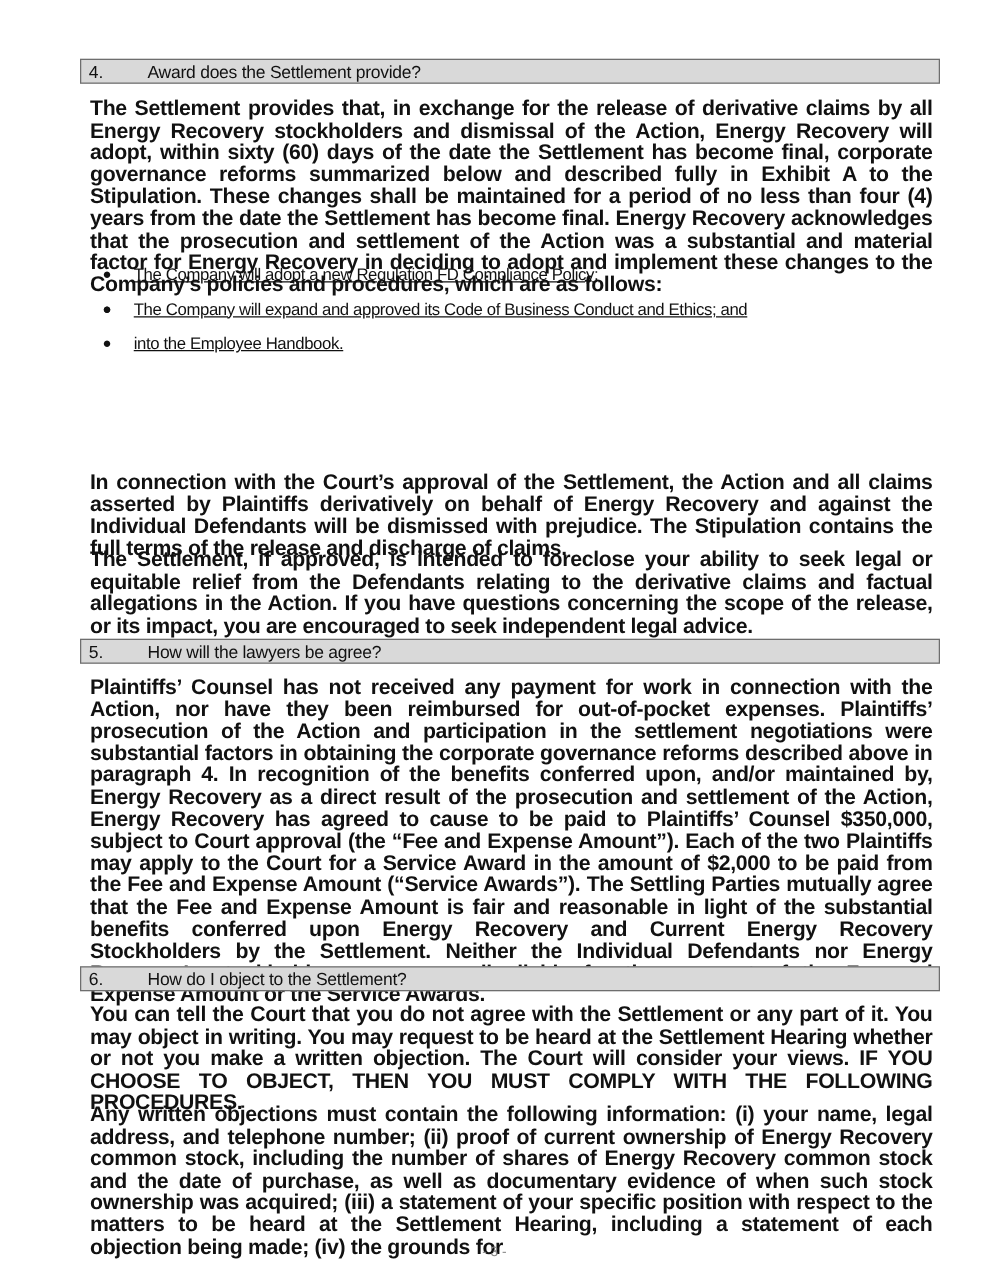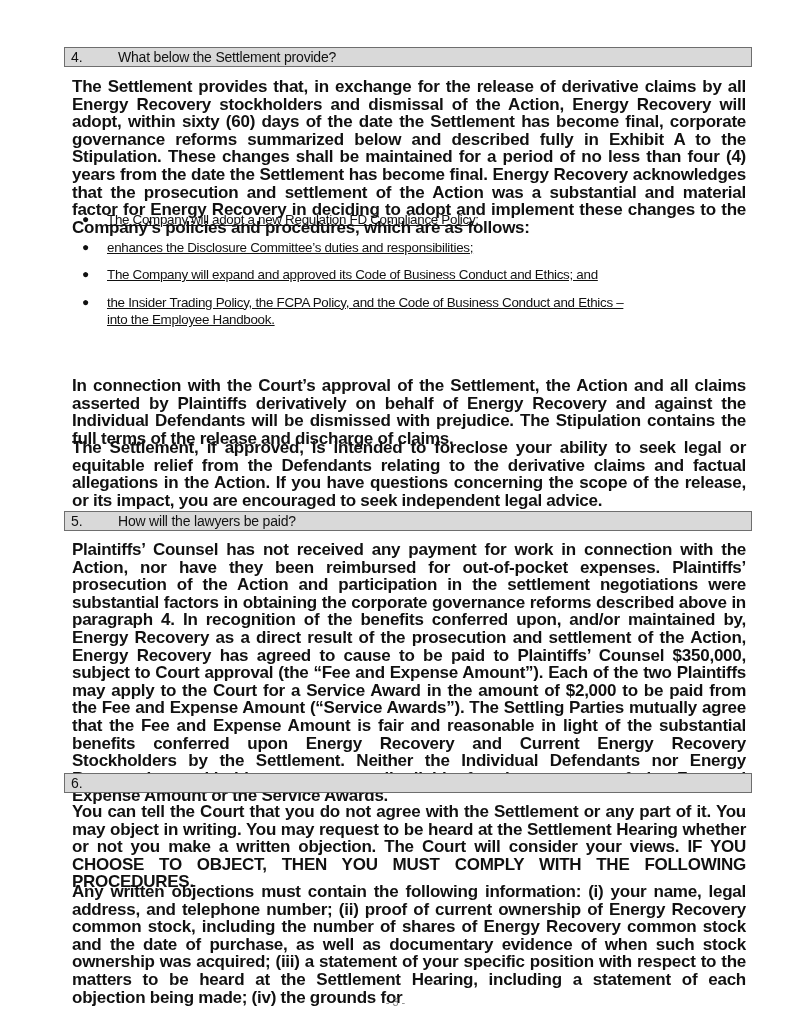--- a/index.html
+++ b/index.html
@@ -32,57 +32,56 @@
     font-size: 11px; color: #888;
   }
 </style>
 </head>
 <body>
 
 <div class="page">
 
   <div class="sec-header" style="top:47px;">
     <span class="num">4.</span>
-    <span class="title">What below the Settlement provide?</span>
+    <span class="title">Award does the Settlement provide?</span>
   </div>
   <p class="para" style="top:78px;">The Settlement provides that, in exchange for the release of derivative claims by all Energy Recovery stockholders and dismissal of the Action, Energy Recovery will adopt, within sixty (60) days of the date the Settlement has become final, corporate governance reforms summarized below and described fully in Exhibit A to the Stipulation.  These changes shall be maintained for a period of no less than four (4) years from the date the Settlement has become final.  Energy Recovery acknowledges that the prosecution and settlement of the Action was a substantial and material factor for Energy Recovery in deciding to adopt and implement these changes to the Company’s policies and procedures, which are as follows:</p>
 
   <ul class="bullets" style="top:211px;">
     <li class="bullet" style="margin-bottom:10px;">
       <span class="dot">●</span>
       <span class="lines"><span>The Company will adopt a new Regulation FD Compliance Policy;</span></span>
     </li>
     <li class="bullet" style="margin-bottom:10px;">
       <span class="dot">●</span>
       <span class="lines">
-        <span>enhances the Disclosure Committee’s duties and responsibilities;</span>
       </span>
     </li>
     <li class="bullet" style="margin-bottom:10px;">
       <span class="dot">●</span>
       <span class="lines"><span>The Company will expand and approved its Code of Business Conduct and Ethics; and</span></span>
     </li>
     <li class="bullet">
       <span class="dot">●</span>
       <span class="lines">
-        <span>the Insider Trading Policy, the FCPA Policy, and the Code of Business Conduct and Ethics –</span>
         <span>into the Employee Handbook.</span>
       </span>
     </li>
   </ul>
 
   <p class="para" style="top:439px;">The Settlement, if approved, is intended to foreclose your ability to seek legal or equitable relief from the Defendants relating to the derivative claims and factual allegations in the Action.  If you have questions concerning the scope of the release, or its impact, you are encouraged to seek independent legal advice.</p>
   <p class="para" style="top:377px;">In connection with the Court’s approval of the Settlement, the Action and all claims asserted by Plaintiffs derivatively on behalf of Energy Recovery and against the Individual Defendants will be dismissed with prejudice. The Stipulation contains the full terms of the release and discharge of claims.</p>
 
   <div class="sec-header" style="top:511px;">
     <span class="num">5.</span>
-    <span class="title">How will the lawyers be paid?</span>
+    <span class="title">How will the lawyers be agree?</span>
   </div>
   <p class="para" style="top:541px;">Plaintiffs’ Counsel has not received any payment for work in connection with the Action, nor have they been reimbursed for out-of-pocket expenses.  Plaintiffs’ prosecution of the Action and participation in the settlement negotiations were substantial factors in obtaining the corporate governance reforms described above in paragraph 4.  In recognition of the benefits conferred upon, and/or maintained by, Energy Recovery as a direct result of the prosecution and settlement of the Action, Energy Recovery has agreed to cause to be paid to Plaintiffs’ Counsel $350,000, subject to Court approval (the “Fee and Expense Amount”).  Each of the two Plaintiffs may apply to the Court for a Service Award in the amount of $2,000 to be paid from the Fee and Expense Amount (“Service Awards”). The Settling Parties mutually agree that the Fee and Expense Amount is fair and reasonable in light of the substantial benefits conferred upon Energy Recovery and Current Energy Recovery Stockholders by the Settlement. Neither the Individual Defendants nor Energy Recovery’s stockholders are personally liable for the payment of the Fee and Expense Amount or the Service Awards.</p>
 
   <div class="sec-header" style="top:773px;">
     <span class="num">6.</span>
+    <span class="title">How do I object to the Settlement?</span>
   </div>
   <p class="para" style="top:803px;">You can tell the Court that you do not agree with the Settlement or any part of it. You may object in writing. You may request to be heard at the Settlement Hearing whether or not you make a written objection. The Court will consider your views.  IF YOU CHOOSE TO OBJECT, THEN YOU MUST COMPLY WITH THE FOLLOWING PROCEDURES.</p>
   <p class="para" style="top:883px;">Any written objections must contain the following information: (i) your name, legal address, and telephone number; (ii) proof of current ownership of Energy Recovery common stock, including the number of shares of Energy Recovery common stock and the date of purchase, as well as documentary evidence of when such stock ownership was acquired; (iii) a statement of your specific position with respect to the matters to be heard at the Settlement Hearing, including a statement of each objection being made; (iv) the grounds for</p>
 
   <div class="page-num">- 3 -</div>
 </div>
 
 </body></html>

